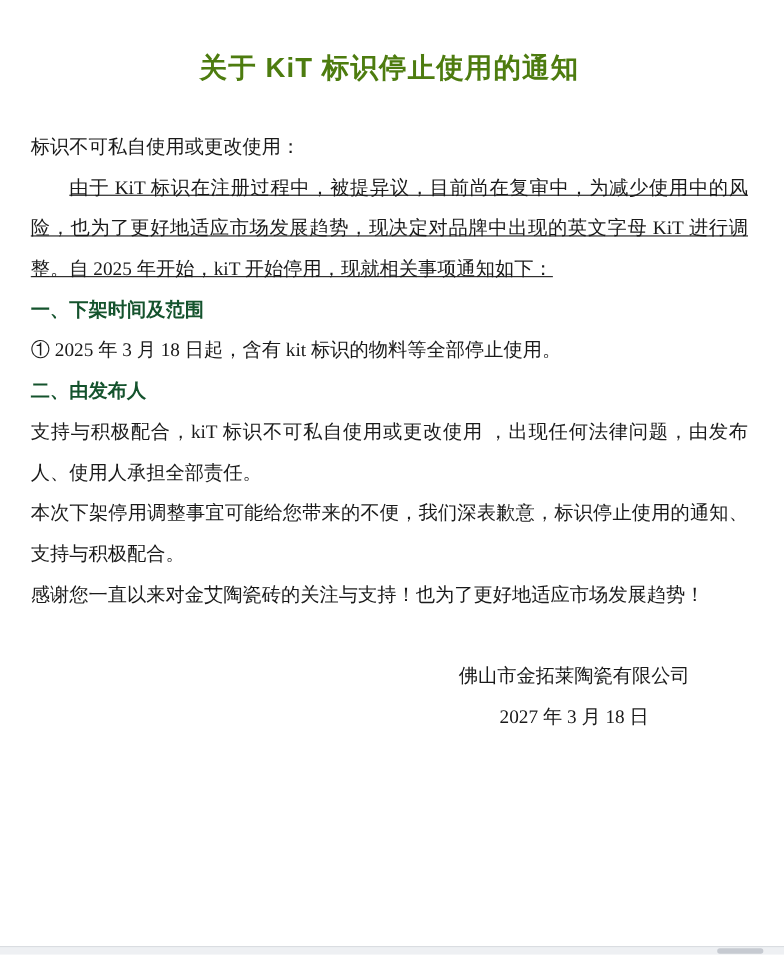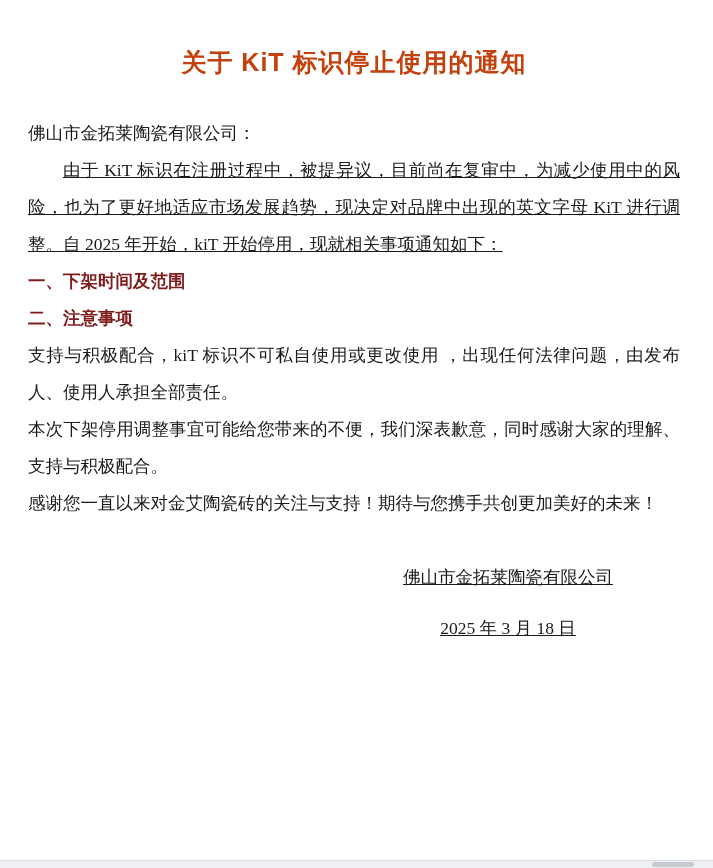--- a/index.html
+++ b/index.html
@@ -19,52 +19,51 @@
     padding: 42px 33px 0 28px;
   }
   .doc-title {
     font-family: "Liberation Sans", "DejaVu Sans", sans-serif;
     font-size: 25px;
     font-weight: 700;
     line-height: 40px;
     text-align: center;
     letter-spacing: 1px;
     margin: 0 0 33px 0;
-    color: #c2410c;
+    color: #4d7c0f;
   }
   .body-text p {
     margin: 0;
     font-size: 17.5px;
     line-height: 37px;
     text-align: justify;
     text-justify: inter-ideograph;
   }
   .para-indent {
     text-indent: 2em;
     text-decoration: underline;
   }
   .sec-heading {
     font-family: "Liberation Sans", "DejaVu Sans", sans-serif;
     font-weight: 700;
-    color: #7f1d1d;
+    color: #14532d;
   }
   .signature {
     margin-top: 37px;
     margin-left: auto;
     margin-right: 53px;
     width: -moz-fit-content;
     width: fit-content;
     text-align: center;
   }
   .signature p {
-    margin: 14px;
+    margin: 0;
     font-size: 17.5px;
     line-height: 37px;
     text-align: center;
-    text-decoration: underline;
   }
   .hscrollbar {
     position: absolute;
     left: 0;
     bottom: 0;
     width: 713px;
     height: 8px;
     background: #eef0f3;
     border-top: 1px solid #dadde1;
     box-sizing: border-box;
@@ -81,40 +80,41 @@
 </style>
 </head>
 <body>
 
 <div class="page">
 
   <h1 class="doc-title">关于 KiT 标识停止使用的通知</h1>
 
   <div class="body-text">
 
-    <p>佛山市金拓莱陶瓷有限公司：</p>
+    <p>标识不可私自使用或更改使用：</p>
 
     <p class="para-indent">由于 KiT 标识在注册过程中，被提异议，目前尚在复审中，为减少使用中的风险，也为了更好地适应市场发展趋势，现决定对品牌中出现的英文字母 KiT 进行调整。自 2025 年开始，kiT 开始停用，现就相关事项通知如下：</p>
 
     <p class="sec-heading">一、下架时间及范围</p>
 
+    <p>① 2025 年 3 月 18 日起，含有 kit 标识的物料等全部停止使用。</p>
 
 
-    <p class="sec-heading">二、注意事项</p>
+    <p class="sec-heading">二、由发布人</p>
 
     <p>支持与积极配合，kiT 标识不可私自使用或更改使用 ，出现任何法律问题，由发布人、使用人承担全部责任。</p>
 
-    <p>本次下架停用调整事宜可能给您带来的不便，我们深表歉意，同时感谢大家的理解、支持与积极配合。</p>
+    <p>本次下架停用调整事宜可能给您带来的不便，我们深表歉意，标识停止使用的通知、支持与积极配合。</p>
 
 
-    <p>感谢您一直以来对金艾陶瓷砖的关注与支持！期待与您携手共创更加美好的未来！</p>
+    <p>感谢您一直以来对金艾陶瓷砖的关注与支持！也为了更好地适应市场发展趋势！</p>
 
     <div class="signature">
       <p>佛山市金拓莱陶瓷有限公司</p>
-      <p>2025 年 3 月 18 日</p>
+      <p>2027 年 3 月 18 日</p>
     </div>
 
   </div>
 </div>
 
 <div class="hscrollbar">
   <div class="thumb"></div>
 </div>
 
 </body></html>

